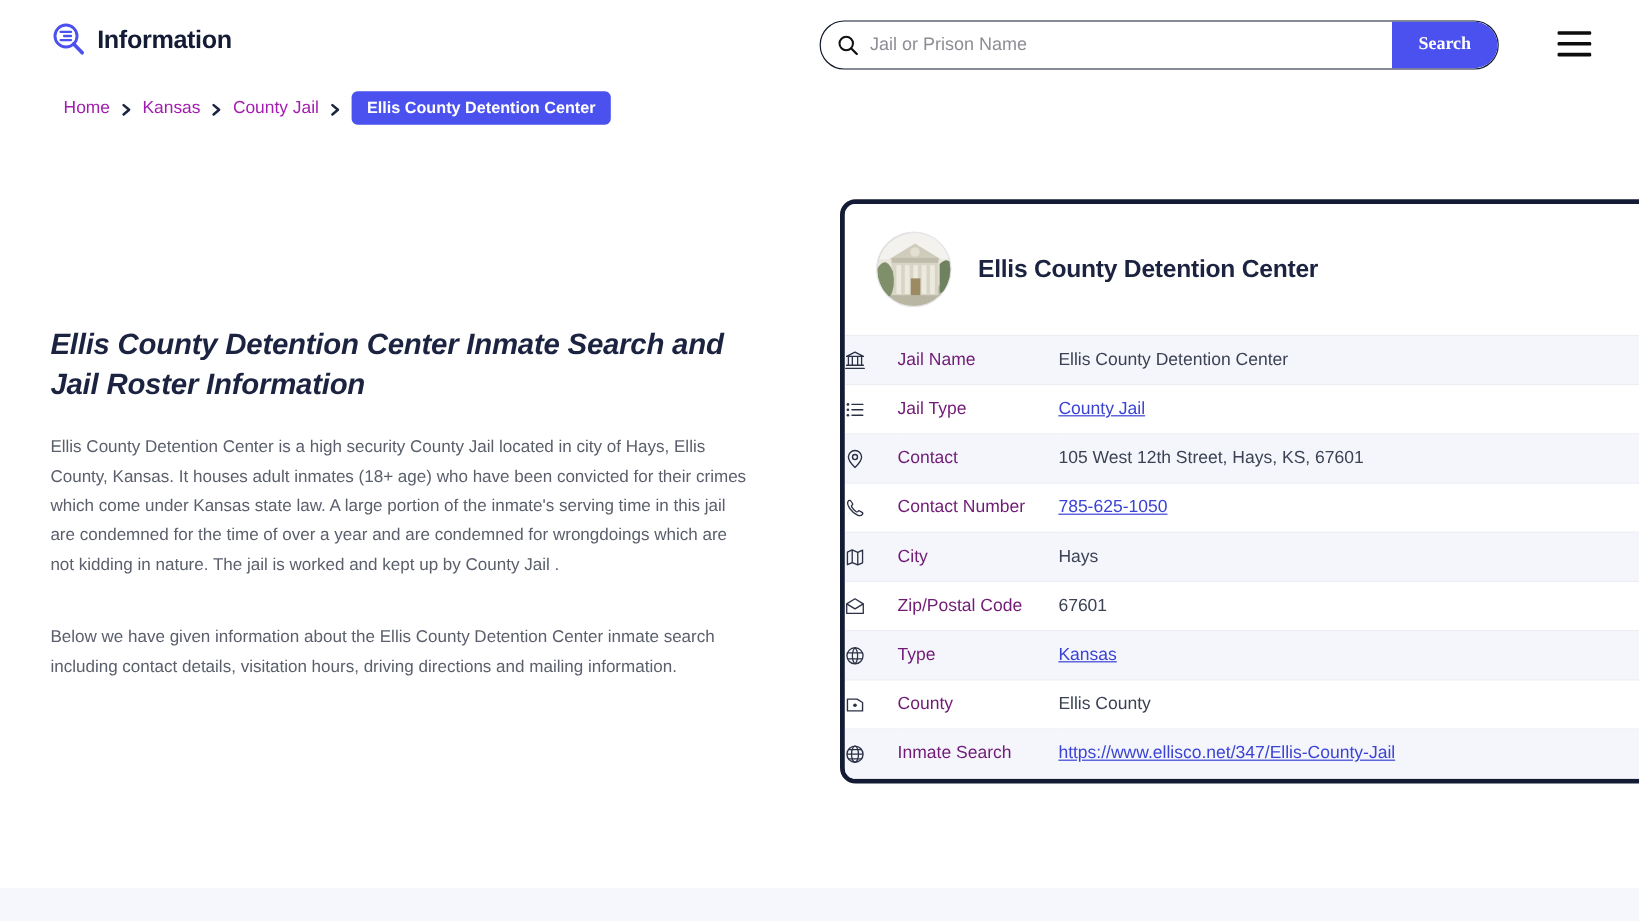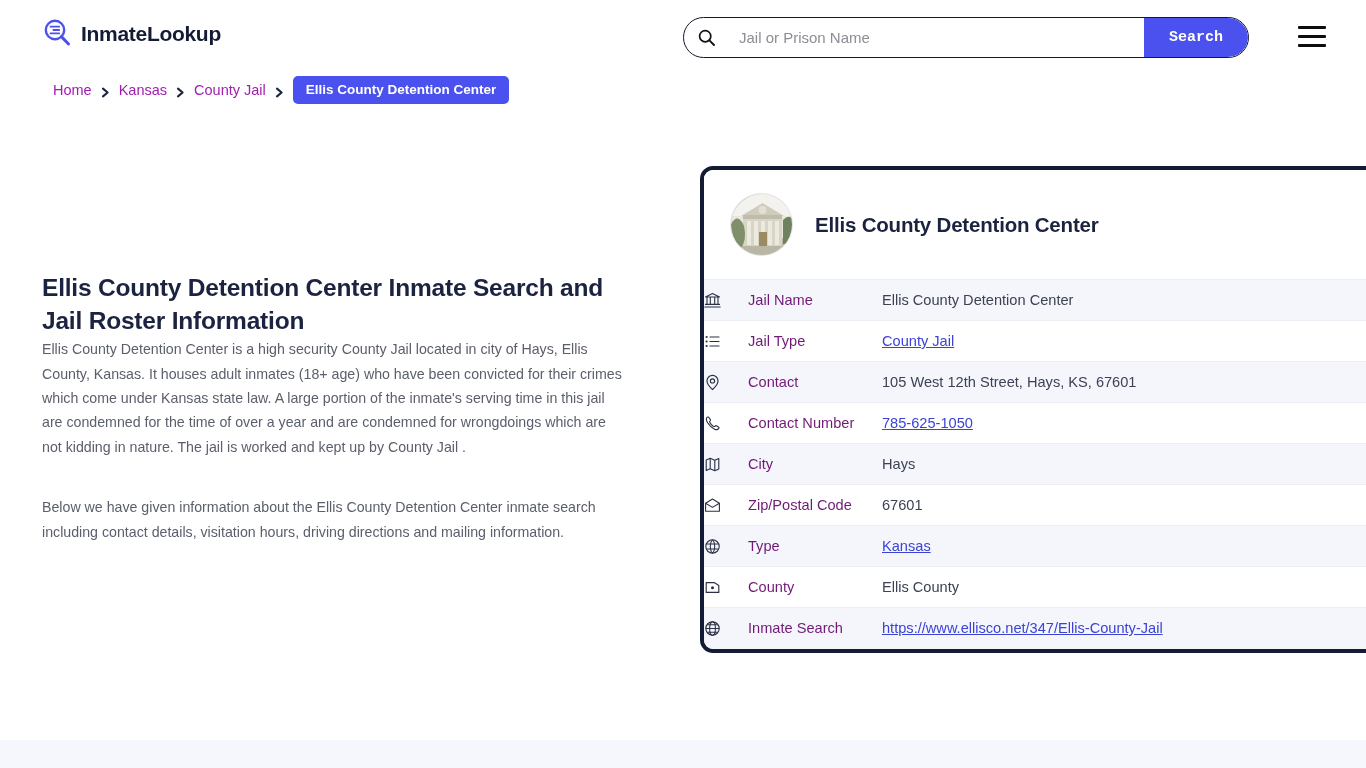--- a/index.html
+++ b/index.html
@@ -27,35 +27,34 @@
   }
 
   .searchwrap {
     position: absolute; left: 683px; top: 17px;
     width: 566px; height: 41px;
     border: 1.6px solid #10182b;
     border-radius: 21px;
     background: #fff;
     display: flex; align-items: center;
     overflow: hidden;
-    gap: 14px;
   }
   .search-icon { margin-left: 14px; width: 17px; height: 17px; flex: 0 0 auto; display:block; }
   .search-input {
     flex: 1 1 auto; border: none; outline: none;
     font-family: "Liberation Sans", sans-serif;
     font-size: 15px; color: #333; margin-left: 10px;
     background: transparent; height: 100%;
   }
   .search-input::placeholder { color: #8d8d95; }
   .search-btn {
-    flex: 0 0 auto; width: 104px; height: 100%;
+    flex: 0 0 auto; width: 88px; height: 100%;
     background: #4b51ee; color: #fff;
     border: none; cursor: pointer;
-    font-family: Liberation Mono, monospace;
+    font-family: Liberation Serif, serif;
     font-size: 15px; font-weight: 700;
     border-radius: 0 21px 21px 0;
   }
 
   .hamburger {
     position: absolute; left: 1298px; top: 26px;
     width: 28px; height: 21px; cursor: pointer;
     display: flex; flex-direction: column; justify-content: space-between;
   }
   .hamburger span { display:block; width: 28px; height: 3px; background: #0d0d0d; border-radius: 1px; }
@@ -74,22 +73,24 @@
     border-radius: 5px; padding: 6px 13px 7px;
     white-space: nowrap;
   }
 
   
   .left-col { position: absolute; left: 42px; top: 272px; width: 590px; }
   .headline {
     font-size: 24.5px; font-weight: 700; color: #1b2340;
     line-height: 1.33; letter-spacing: -0.2px;
     max-width: 580px;
+    font-style: italic;
   }
   .body-p {
+    margin-top: 24px;
     font-size: 14.2px; color: #5a5f6b; line-height: 1.72;
     max-width: 586px;
   }
   .body-p + .body-p { margin-top: 36px; }
 
   
   .card {
     position: absolute; left: 700px; top: 166px;
     width: 760px;
     background: #ffffff;
@@ -147,21 +148,21 @@
     <div class="brand">
       <span class="brand-icon">
         <svg viewBox="0 0 30 30" width="30" height="30">
           <circle cx="13" cy="12" r="9.2" fill="none" stroke="#4b51ee" stroke-width="2.4"></circle>
           <line x1="19.4" y1="18.6" x2="26.5" y2="26" stroke="#4b51ee" stroke-width="3" stroke-linecap="round"></line>
           <line x1="8.5" y1="8.6" x2="17.2" y2="8.6" stroke="#4b51ee" stroke-width="1.9" stroke-linecap="round"></line>
           <line x1="11.4" y1="12" x2="17.2" y2="12" stroke="#4b51ee" stroke-width="1.9" stroke-linecap="round"></line>
           <line x1="8.5" y1="15.4" x2="17.2" y2="15.4" stroke="#4b51ee" stroke-width="1.9" stroke-linecap="round"></line>
         </svg>
       </span>
-      <span class="brand-name">InmateLookup</span>
+      <span class="brand-name">Information</span>
     </div>
 
     <div class="searchwrap">
       <span class="search-icon">
         <svg viewBox="0 0 17 17" width="17" height="17">
           <circle cx="7.2" cy="7.2" r="5.6" fill="none" stroke="#111111" stroke-width="1.7"></circle>
           <line x1="11.4" y1="11.4" x2="16" y2="16" stroke="#111111" stroke-width="1.9" stroke-linecap="round"></line>
         </svg>
       </span>
       <input class="search-input" type="text" value="" placeholder="Jail or Prison Name" style="">

